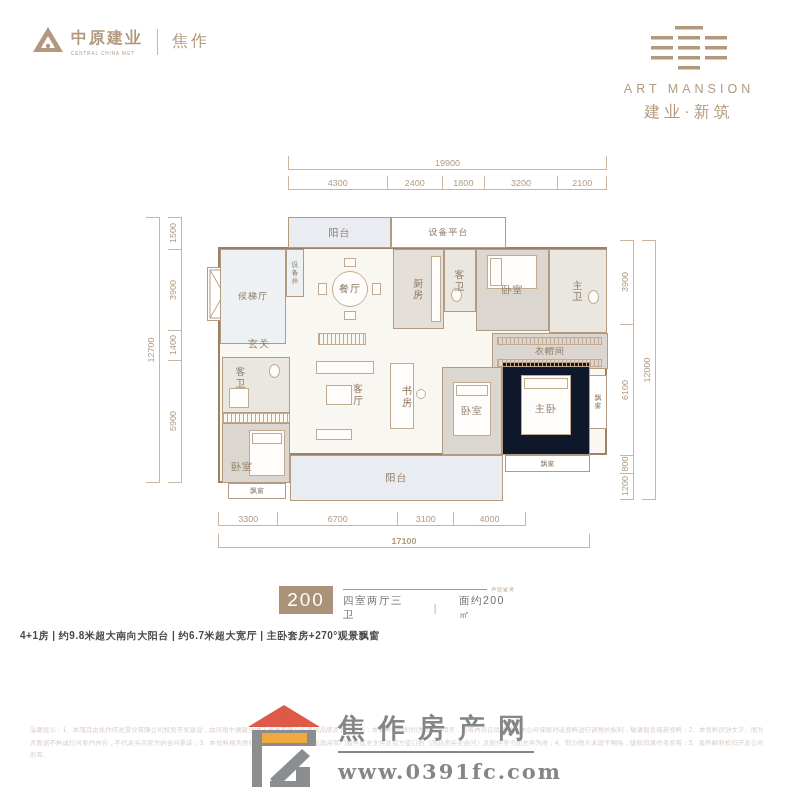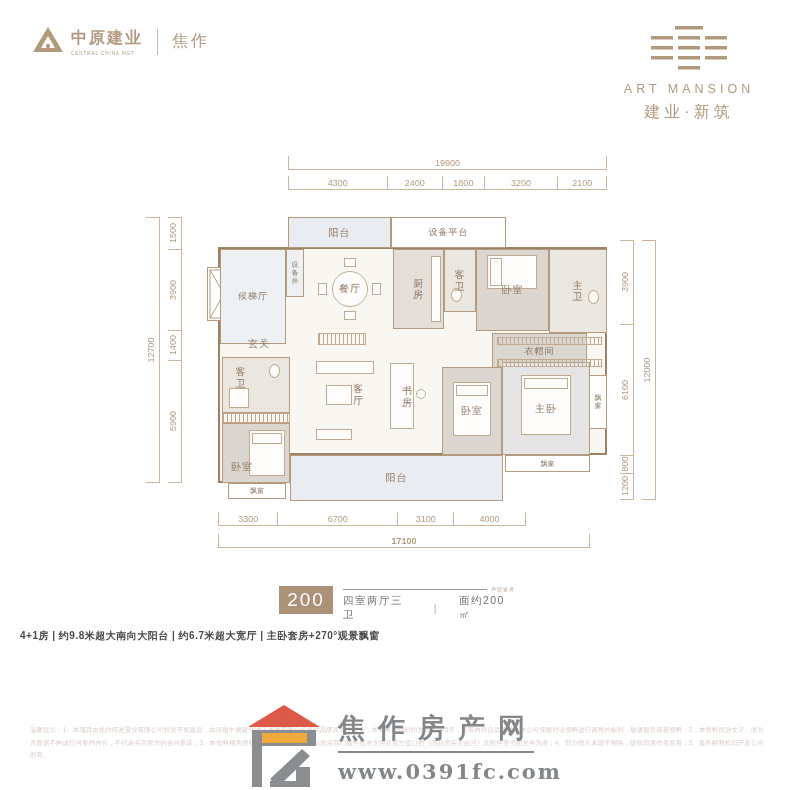--- a/index.html
+++ b/index.html
@@ -25,21 +25,21 @@
   .dim-v { position:absolute; display:flex; flex-direction:column; width:14px; }
   .dim-v .seg { position:relative; flex-basis:0; border-right:1px solid #cbb59c; border-top:1px solid #cbb59c; }
   .dim-v .seg:last-child { border-bottom:1px solid #cbb59c; }
   .dim-v .lbl { position:absolute; top:50%; left:40%; transform:translate(-50%,-50%) rotate(-90deg); font-size:9px; color:#b49c82; white-space:nowrap; }
 
   
   .plan { position:absolute; left:218px; top:217px; width:390px; height:285px; }
   .room { position:absolute; border:1px solid #b49a7e; display:flex; align-items:center; justify-content:center; }
   .thick { border:2px solid #9c8165; }
   .f-cool { background:#e9edf1; } .f-cool2 { background:#eef1f3; }
-  .f-warm { background:#dbd6cf; } .f-warm2 { background:#e5e5e5; }
+  .f-warm { background:#dbd6cf; } .f-warm2 { background:#0f172a; }
   .f-bath { background:#eae6e0; } .f-kit { background:#e4e0d9; }
   .f-lite { background:#f9f7f2; } .f-white { background:#fff; }
   .rlabel { font-size:10px; color:#8d7660; letter-spacing:1px; z-index:2; text-align:center; }
   .rlabel.s9 { font-size:9px; } .rlabel.s7 { font-size:7px; letter-spacing:0; }
   .stack { width:12px; line-height:1.15; word-break:break-all; }
   .stack.s7 { width:9px; }
   .flabel { position:absolute; font-size:10px; color:#8d7660; letter-spacing:1px; z-index:3; }
   .furn { position:absolute; border:1px solid #c1aa8f; background:#fffdfb; z-index:1; }
   .round { border-radius:50%; }
   .hatch { position:absolute; border:1px solid #c1aa8f; background:repeating-linear-gradient(90deg,#c1aa8f 0 1px,transparent 1px 4px); z-index:1; }
@@ -242,21 +242,21 @@
     </div>
 
     <div class="room f-bath" style="left:331px; top:32px; width:58px; height:84px;">
       <div class="furn round" style="left:38px; top:40px; width:11px; height:14px;"></div>
       <span class="rlabel stack">主卫</span>
     </div>
 
     <span class="flabel" style="left:30px; top:120px;">玄关</span>
     <div class="hatch" style="left:100px; top:116px; width:48px; height:12px;"></div>
 
-    <div class="room f-warm" style="left:274px; top:116px; width:95px; height:36px;">
+    <div class="room f-warm" style="left:274px; top:116px; width:116px; height:36px;">
       <div class="hatch" style="left:4px; top:3px; width:105px; height:8px;"></div>
       <div class="hatch" style="left:4px; top:25px; width:105px; height:8px;"></div>
       <span class="rlabel s9">衣帽间</span>
     </div>
 
     <span class="flabel stack" style="left:135px; top:166px;">客厅</span>
     <span class="flabel stack" style="left:184px; top:168px;">书房</span>
     <div class="furn" style="left:98px; top:144px; width:58px; height:13px;"></div>
     <div class="furn" style="left:108px; top:168px; width:26px; height:20px;"></div>
     <div class="furn" style="left:98px; top:212px; width:36px; height:11px;"></div>

